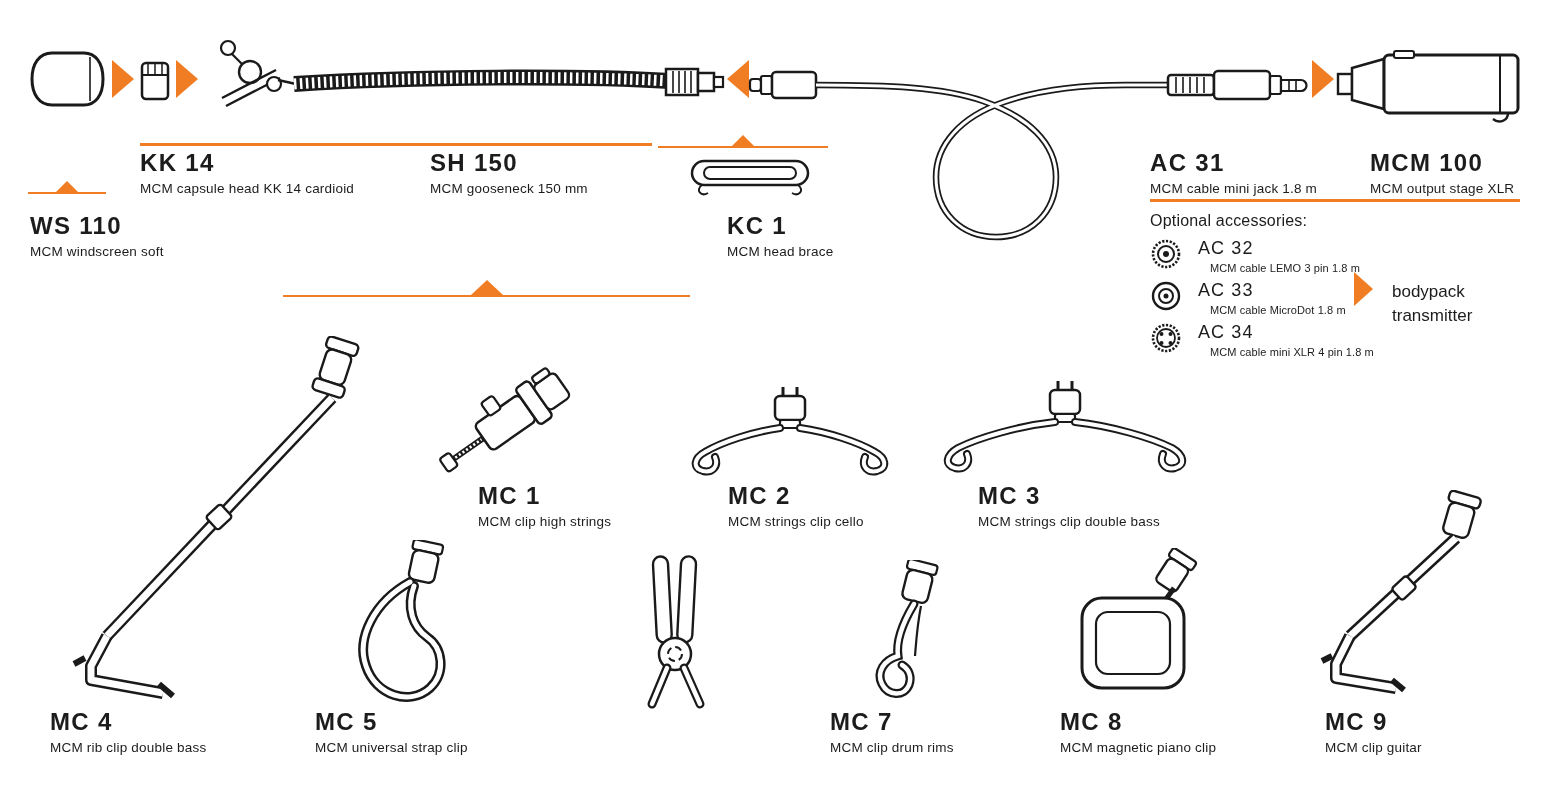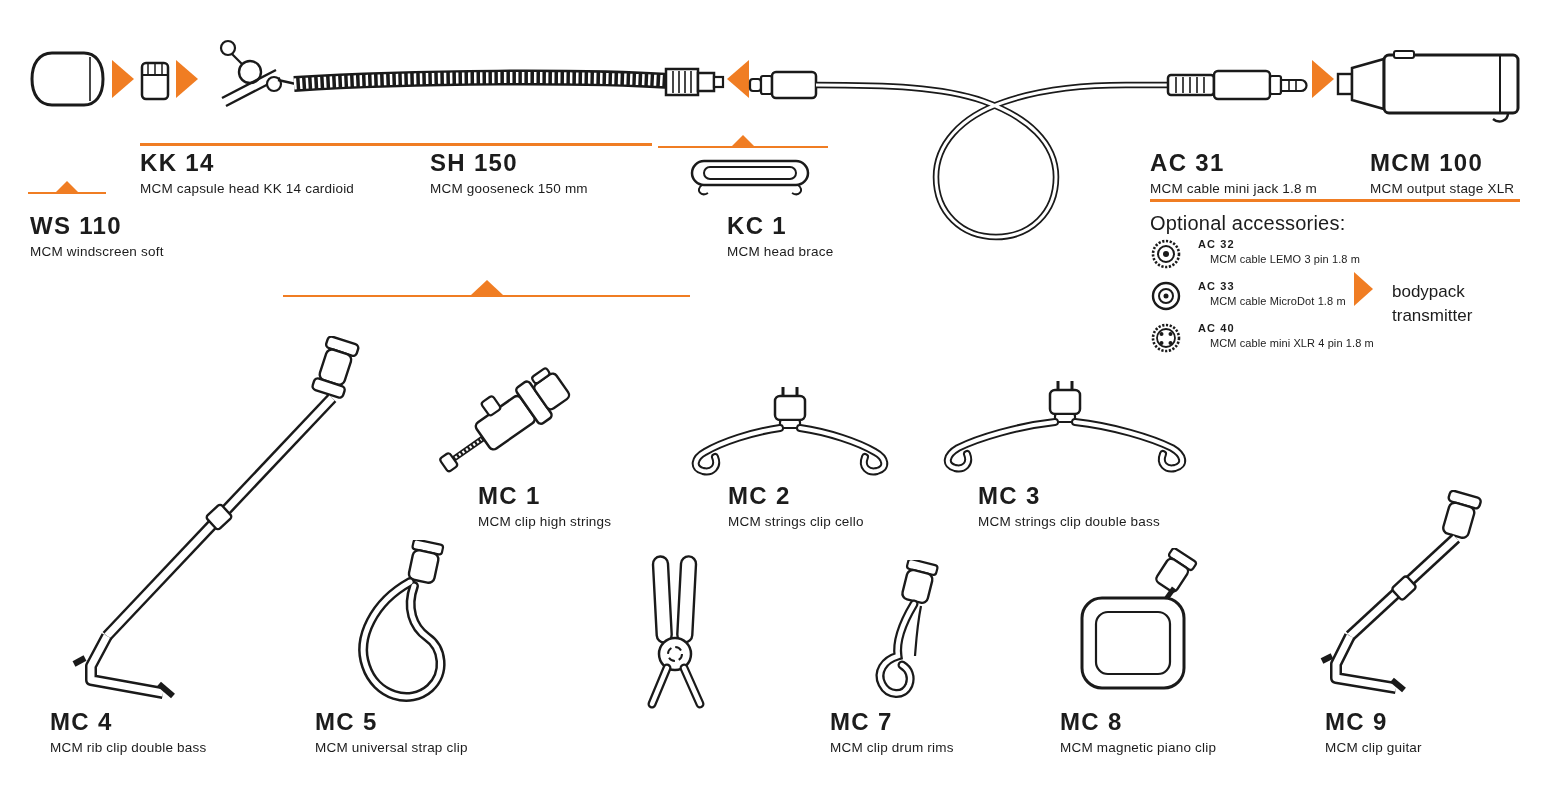--- a/index.html
+++ b/index.html
@@ -13,23 +13,23 @@
   .label-desc{font-size:13.5px;font-weight:400;letter-spacing:.2px;margin-top:4px;color:var(--ink);white-space:nowrap;}
   .rule{position:absolute;height:2.5px;background:var(--orange);}
   .caret{position:absolute;}
   .caret .bar{position:absolute;left:0;right:0;bottom:0;height:2.5px;background:var(--orange);}
   .caret .tri{position:absolute;bottom:2px;left:calc(50% - 11px);width:0;height:0;
     border-left:11px solid transparent;border-right:11px solid transparent;border-bottom:11px solid var(--orange);}
   .caret.big .tri{left:calc(50% - 16px);border-left-width:16px;border-right-width:16px;border-bottom-width:15px;}
   .arrow-r{width:0;height:0;border-top:19px solid transparent;border-bottom:19px solid transparent;border-left:22px solid var(--orange);}
   .arrow-l{width:0;height:0;border-top:19px solid transparent;border-bottom:19px solid transparent;border-right:22px solid var(--orange);}
   .arrow-r.small{border-top-width:17px;border-bottom-width:17px;border-left-width:19px;}
-  .opt-head{position:absolute;font-size:20px;letter-spacing:.2px;}
+  .opt-head{position:absolute;font-size:16px;letter-spacing:.2px;}
   .acc-row{position:absolute;display:flex;gap:16px;align-items:flex-start;}
-  .acc-title{font-size:11px;font-weight:700;letter-spacing:1.1px;}
+  .acc-title{font-size:18px;font-weight:400;letter-spacing:1.1px;}
   .acc-desc{font-size:11px;margin-top:3px;letter-spacing:.1px;white-space:nowrap;padding-left:12px;}
   .bodypack{position:absolute;font-size:17px;line-height:1.4;width:105px;}
 </style>
 </head>
 <body>
 
 <div class="stage">
 
   <svg class="abs" style="left:28px;top:50px" width="80" height="58" viewBox="0 0 80 58">
     <path d="M56 3 H24 C11 3 4 14 4 29 C4 44 11 55 24 55 H56 C67 55 75 46 75 29 C75 12 67 3 56 3 Z" fill="#fff" stroke="#1a1a1a" stroke-width="3"></path>
@@ -167,21 +167,21 @@
   <div class="acc-row" style="left:1150px;top:322px">
     <svg width="32" height="32" viewBox="0 0 32 32">
       <circle cx="16" cy="16" r="13" fill="#fff" stroke="#1a1a1a" stroke-width="2.6" stroke-dasharray="2.2 1.6"></circle>
       <circle cx="16" cy="16" r="9" fill="none" stroke="#1a1a1a" stroke-width="1.8"></circle>
       <circle cx="11.5" cy="12" r="2" fill="#1a1a1a"></circle>
         <circle cx="20.5" cy="12" r="2" fill="#1a1a1a"></circle>
       <circle cx="11.5" cy="21" r="2" fill="#1a1a1a"></circle>
         <circle cx="20.5" cy="21" r="2" fill="#1a1a1a"></circle>
     </svg>
     <div>
-      <div class="acc-title">AC 40</div>
+      <div class="acc-title">AC 34</div>
       <div class="acc-desc">MCM cable mini XLR 4 pin 1.8 m</div>
     </div>
   </div>
 
   <div class="abs arrow-r small" style="left:1354px;top:272px"></div>
   <div class="bodypack" style="left:1392px;top:280px">bodypack transmitter</div>
 
   <svg class="abs" style="left:35px;top:336px" width="350" height="372" viewBox="0 0 350 372">
     <g transform="translate(306,14) rotate(18)">
       <rect x="-16" y="-10" width="32" height="12" rx="4" fill="#fff" stroke="#1a1a1a" stroke-width="2.4"></rect>

